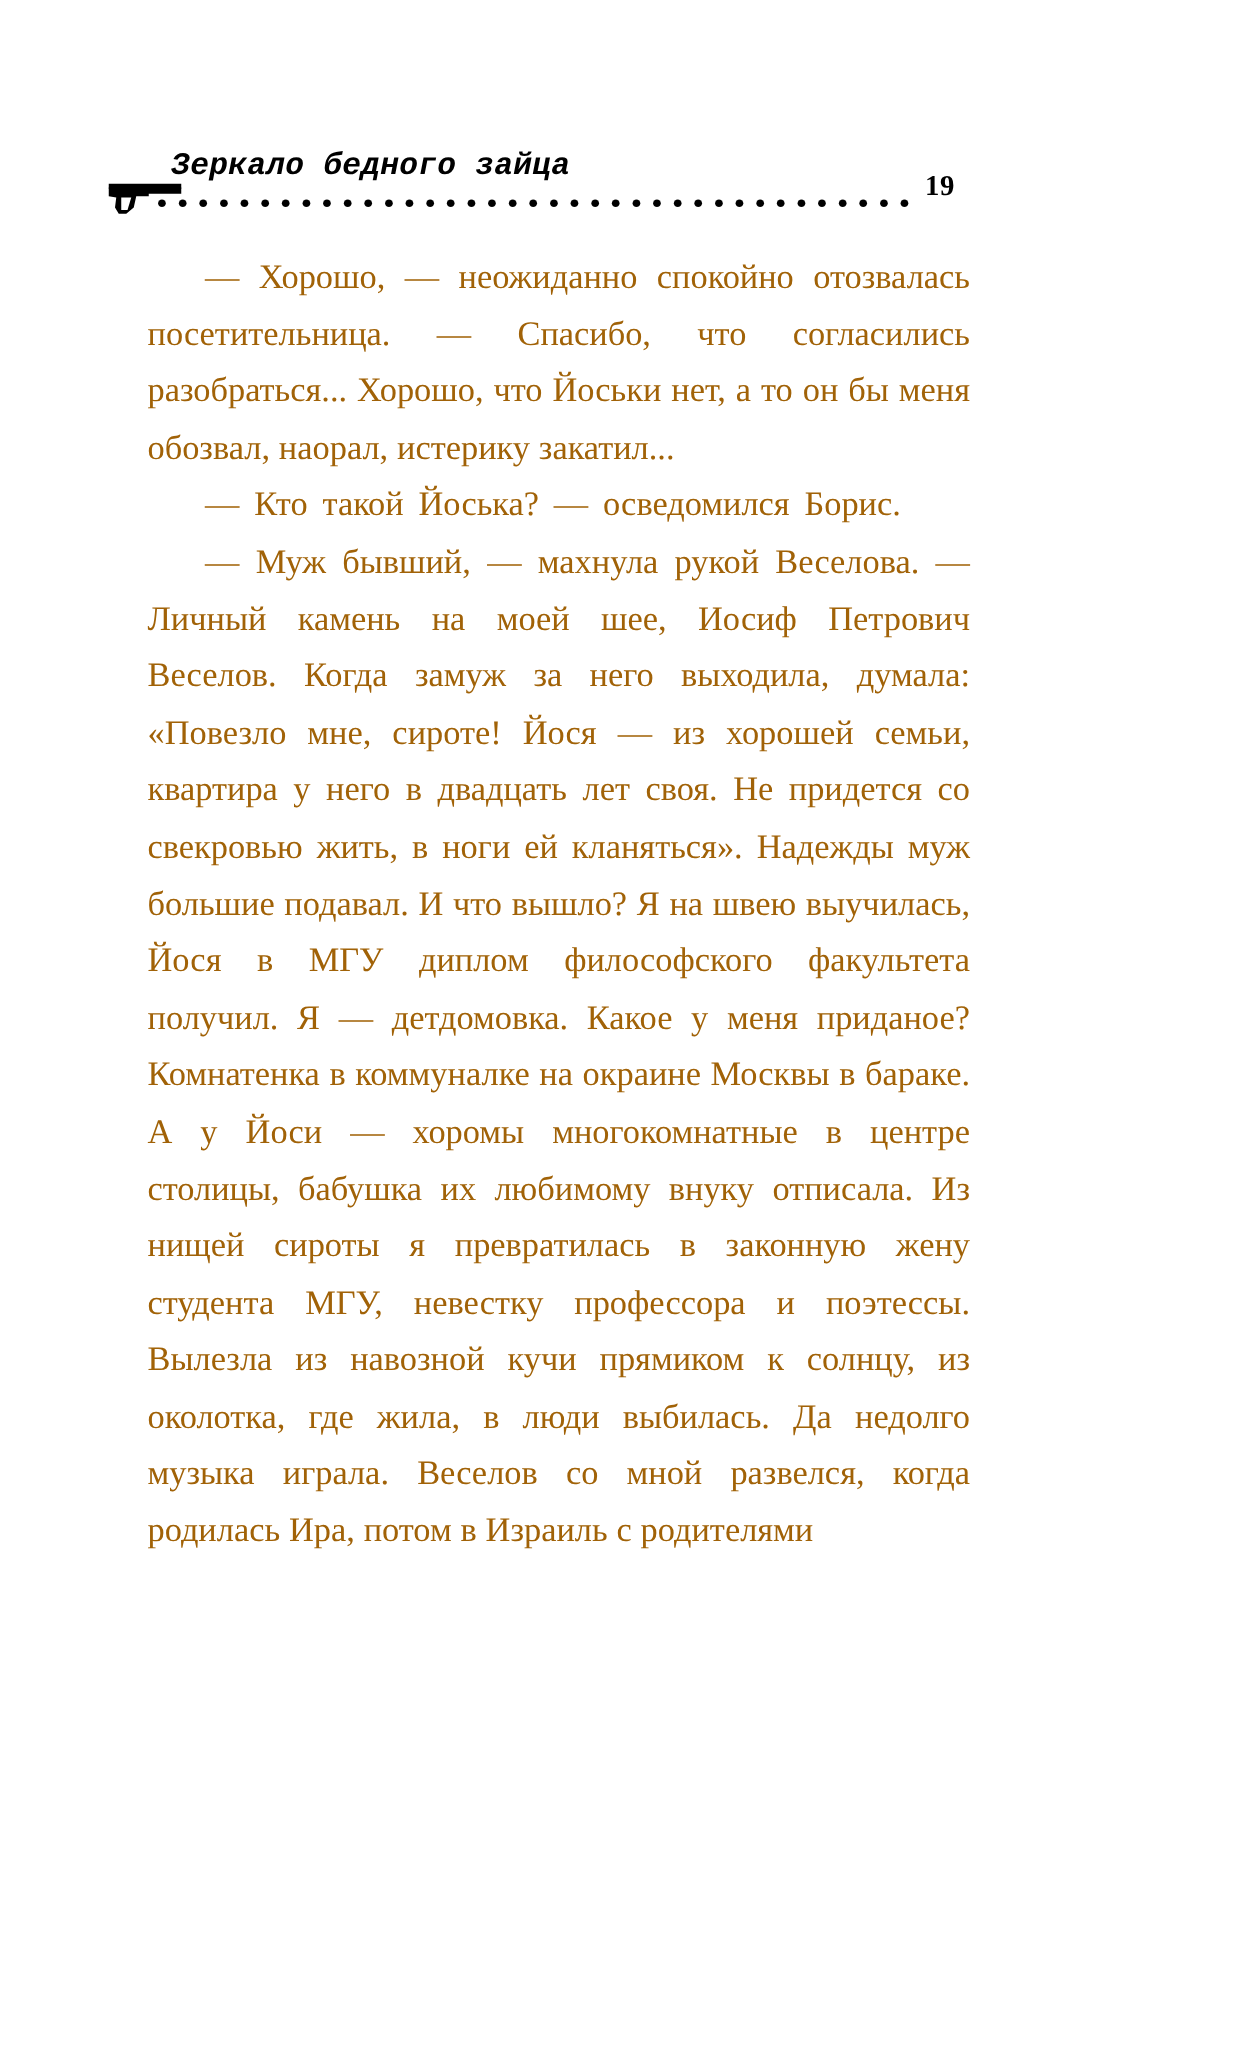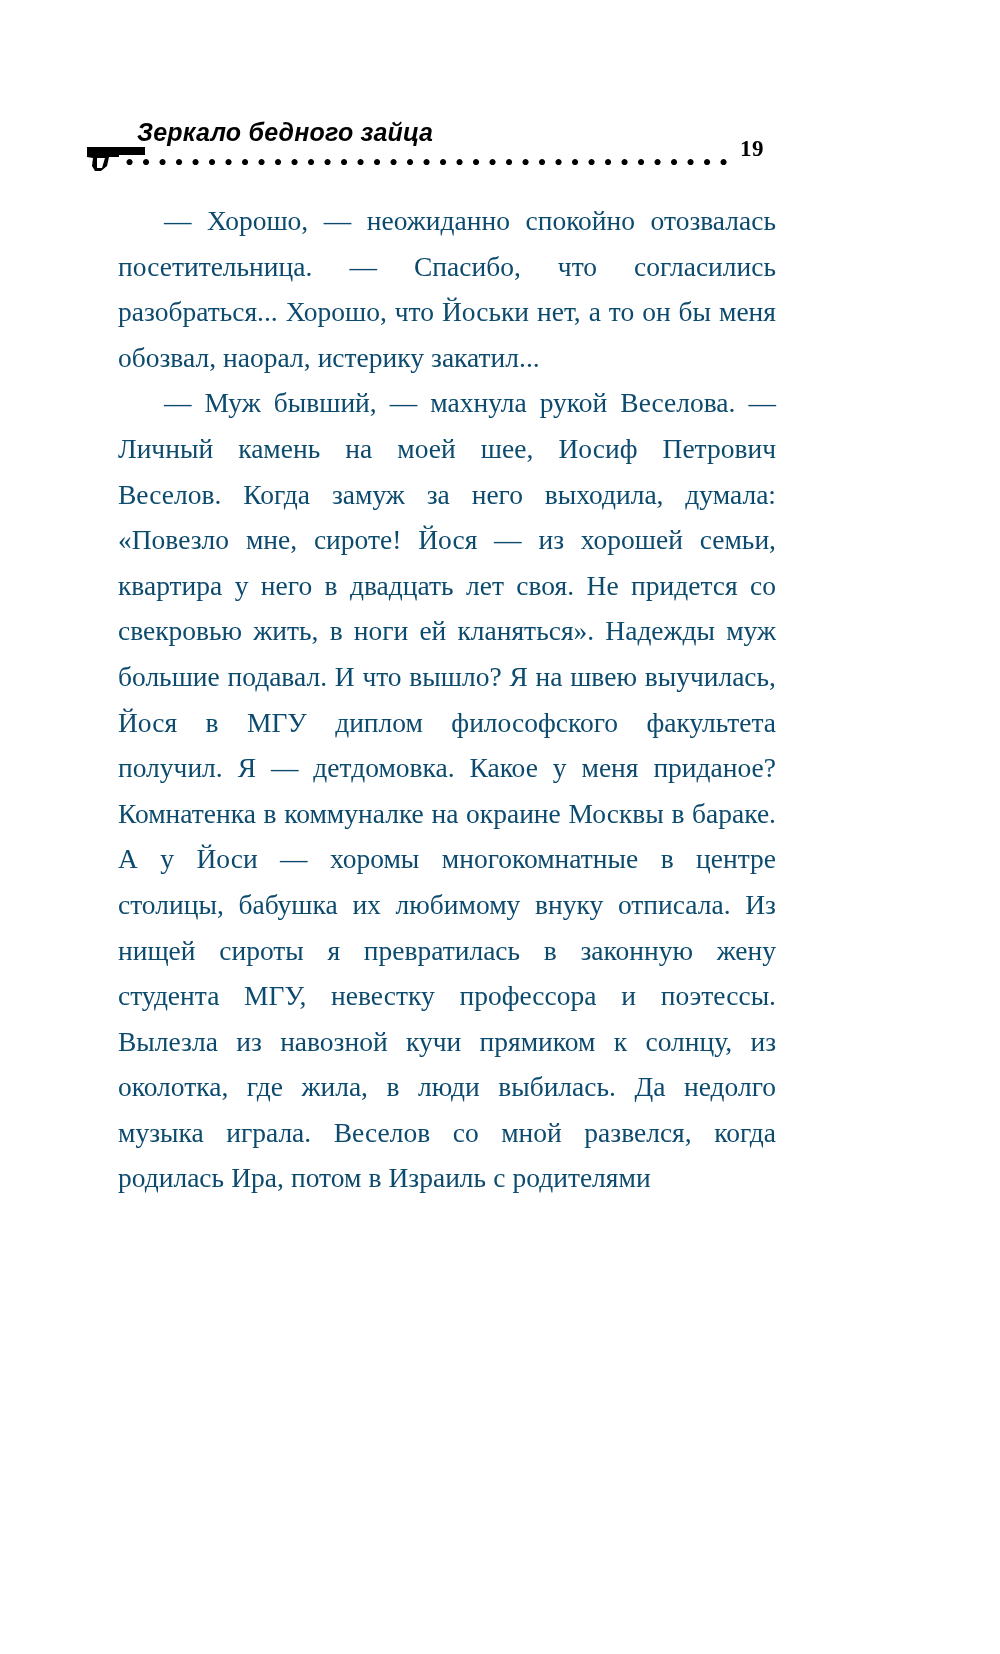--- a/index.html
+++ b/index.html
@@ -48,21 +48,21 @@
     left: 0px;
     top: 26px;
     width: 62px;
     height: 34px;
   }
 
   .header-title {
     position: absolute;
     left: 52px;
     top: 0px;
-    font-family: Liberation Sans, sans-serif;
+    font-family: Liberation Mono, monospace;
     font-weight: bold;
     font-style: italic;
     font-size: 25px;
     letter-spacing: 0.2px;
     white-space: nowrap;
   }
 
   .header-dots {
     position: absolute;
     left: 40px;
@@ -91,21 +91,21 @@
   
   .body-text {
     position: absolute;
     left: 118px;
     top: 198px;
     width: 658px;
     font-family: "Liberation Serif", serif;
     font-size: 27.5px;
     line-height: 45.6px;
     text-align: justify;
-    color: #0c4a6e;
+    color: #a16207;
   }
 
   .body-text p {
     margin: 0;
     text-indent: 46px;
     text-align: justify;
     text-align-last: left;
     word-spacing: 0.2px;
   }
 
@@ -131,16 +131,17 @@
       <div class="header-title">Зеркало бедного зайца</div>
 
       <div class="header-dots">••••••••••••••••••••••••••••••••••••••••••••••••••••••••••••••••••••••••••••••</div>
     </div>
 
     <div class="page-number">19</div>
   </div>
 
   <div class="body-text">
     <p>— Хорошо, — неожиданно спокойно отозвалась посетительница. — Спасибо, что согласились разобраться... Хорошо, что Йоськи нет, а то он бы меня обозвал, наорал, истерику закатил...</p>
+    <p class="spread">— Кто такой Йоська? — осведомился Борис.</p>
     <p>— Муж бывший, — махнула рукой Веселова. — Личный камень на моей шее, Иосиф Петрович Веселов. Когда замуж за него выходила, думала: «Повезло мне, сироте! Йося — из хорошей семьи, квартира у него в двадцать лет своя. Не придется со свекровью жить, в ноги ей кланяться». Надежды муж большие подавал. И что вышло? Я на швею выучилась, Йося в МГУ диплом философского факультета получил. Я — детдомовка. Какое у меня приданое? Комнатенка в коммуналке на окраине Москвы в бараке. А у Йоси — хоромы многокомнатные в центре столицы, бабушка их любимому внуку отписала. Из нищей сироты я превратилась в законную жену студента МГУ, невестку профессора и поэтессы. Вылезла из навозной кучи прямиком к солнцу, из околотка, где жила, в люди выбилась. Да недолго музыка играла. Веселов со мной развелся, когда родилась Ира, потом в Израиль с родителями</p>
   </div>
 
 </div>
 
 </body></html>

